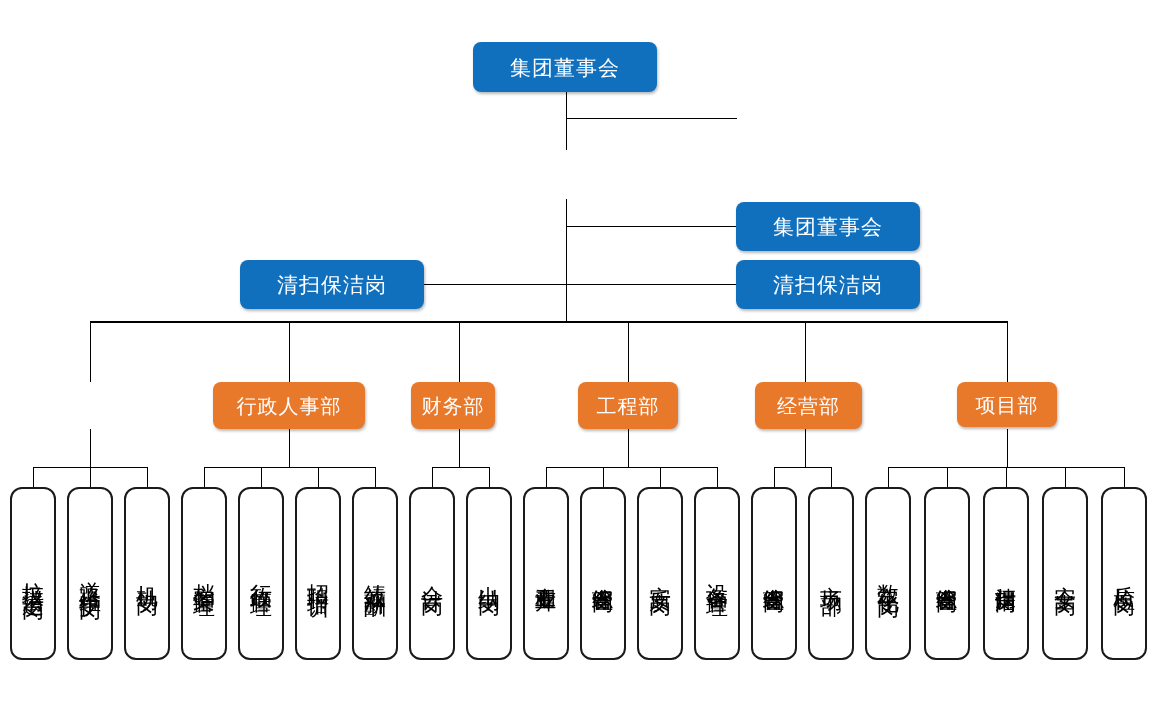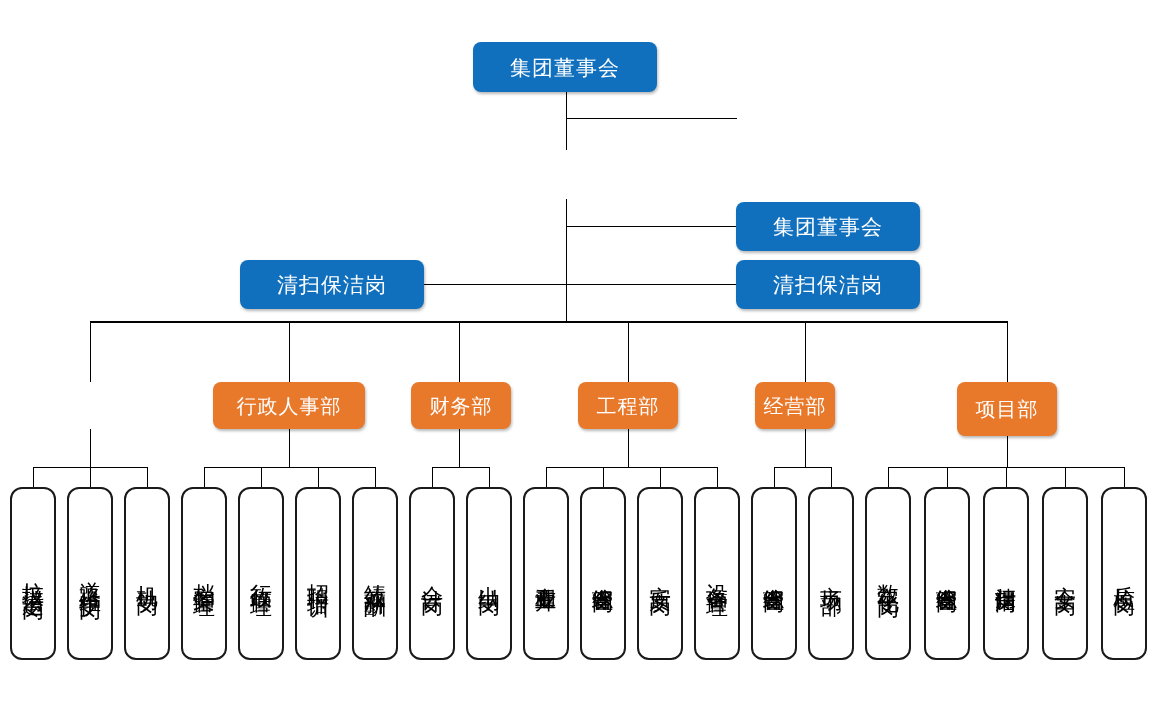--- a/index.html
+++ b/index.html
@@ -124,27 +124,27 @@
 
   <div class="node blue" style="left:736px;top:202px;width:184px;height:49px;">集团董事会</div>
 
   <div class="node blue" style="left:736px;top:260px;width:184px;height:49px;">清扫保洁岗</div>
 
   <div class="node blue" style="left:240px;top:260px;width:184px;height:49px;">清扫保洁岗</div>
 
 
   <div class="node orange" style="left:213px;top:382px;width:152px;height:47px;">行政人事部</div>
 
-  <div class="node orange" style="left:411px;top:382px;width:100px;height:47px;">财务部</div>
+  <div class="node orange" style="left:411px;top:382px;width:84px;height:47px;">财务部</div>
 
   <div class="node orange" style="left:578px;top:382px;width:100px;height:47px;">工程部</div>
 
-  <div class="node orange" style="left:755px;top:382px;width:80px;height:47px;">经营部</div>
-
-  <div class="node orange" style="left:957px;top:382px;width:100px;height:54px;">项目部</div>
+  <div class="node orange" style="left:755px;top:382px;width:107px;height:47px;">经营部</div>
+
+  <div class="node orange" style="left:957px;top:382px;width:100px;height:45px;">项目部</div>
 
   <div class="leaf" style="left:10px;">
     <span class="vtxt">垃圾清运岗</span>
     </div>
   <div class="leaf" style="left:67px;">
     <span class="vtxt">道路维护岗</span>
     </div>
   <div class="leaf" style="left:124px;">
     <span class="vtxt">机动岗</span>
     </div>

